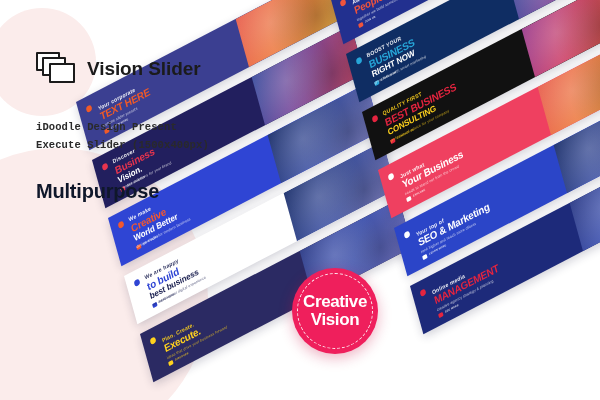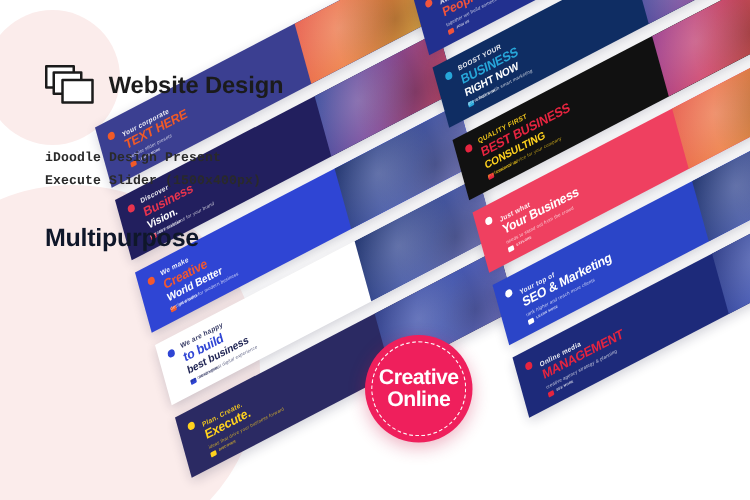--- a/index.html
+++ b/index.html
@@ -299,29 +299,29 @@
     </div>
 
   <div class="panel">
 
     <div class="brand">
       <span class="brand-icon">
         <i></i>
           <i></i>
           <i></i>
       </span>
-      <span class="brand-title">Website Design</span>
+      <span class="brand-title">Vision Slider</span>
     </div>
 
     <div class="sub">
       <div>iDoodle Design Present</div>
       <div>Execute Slider (1500x400px)</div>
     </div>
 
     <div class="multip">Multipurpose</div>
   </div>
 
   <div class="stamp">
     <span class="s1">Creative</span>
-    <span class="s2">Online</span>
+    <span class="s2">Vision</span>
   </div>
 
 </div>
 
 </body></html>

